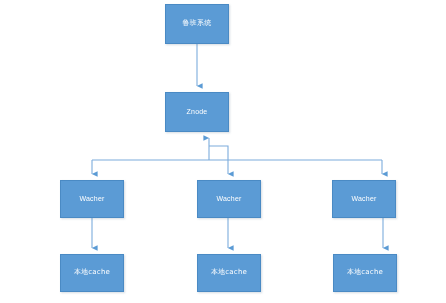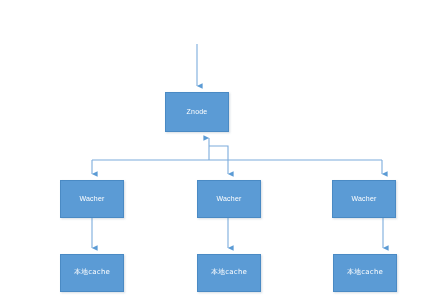--- a/index.html
+++ b/index.html
@@ -78,20 +78,23 @@
 
     <path d="M92,160 L92,174" fill="none" stroke="#7cacdc" stroke-width="1.1" marker-end="url(#arrow-down)"></path>
     <path d="M228,160 L228,174" fill="none" stroke="#7cacdc" stroke-width="1.1" marker-end="url(#arrow-down)"></path>
     <path d="M382,160 L382,174" fill="none" stroke="#7cacdc" stroke-width="1.1" marker-end="url(#arrow-down)"></path>
 
     <path d="M92,218 L92,248" fill="none" stroke="#7cacdc" stroke-width="1.1" marker-end="url(#arrow-down)"></path>
     <path d="M228,218 L228,248" fill="none" stroke="#7cacdc" stroke-width="1.1" marker-end="url(#arrow-down)"></path>
     <path d="M383,218 L383,248" fill="none" stroke="#7cacdc" stroke-width="1.1" marker-end="url(#arrow-down)"></path>
   </svg>
 
+  <div class="node" id="node-source-system" style="left:165px; top:4px; width:64px; height:40px;">
+    <span class="node-label node-cn">鲁班系统</span>
+  </div>
 
   <div class="node" id="node-znode" style="left:165px; top:92px; width:64px; height:40px;">
     <span class="node-label">Znode</span>
   </div>
 
   <div class="node" id="node-watcher-left" style="left:60px; top:180px; width:64px; height:38px;">
     <span class="node-label">Wacher</span>
   </div>
 
   <div class="node" id="node-watcher-middle" style="left:197px; top:180px; width:64px; height:38px;">

